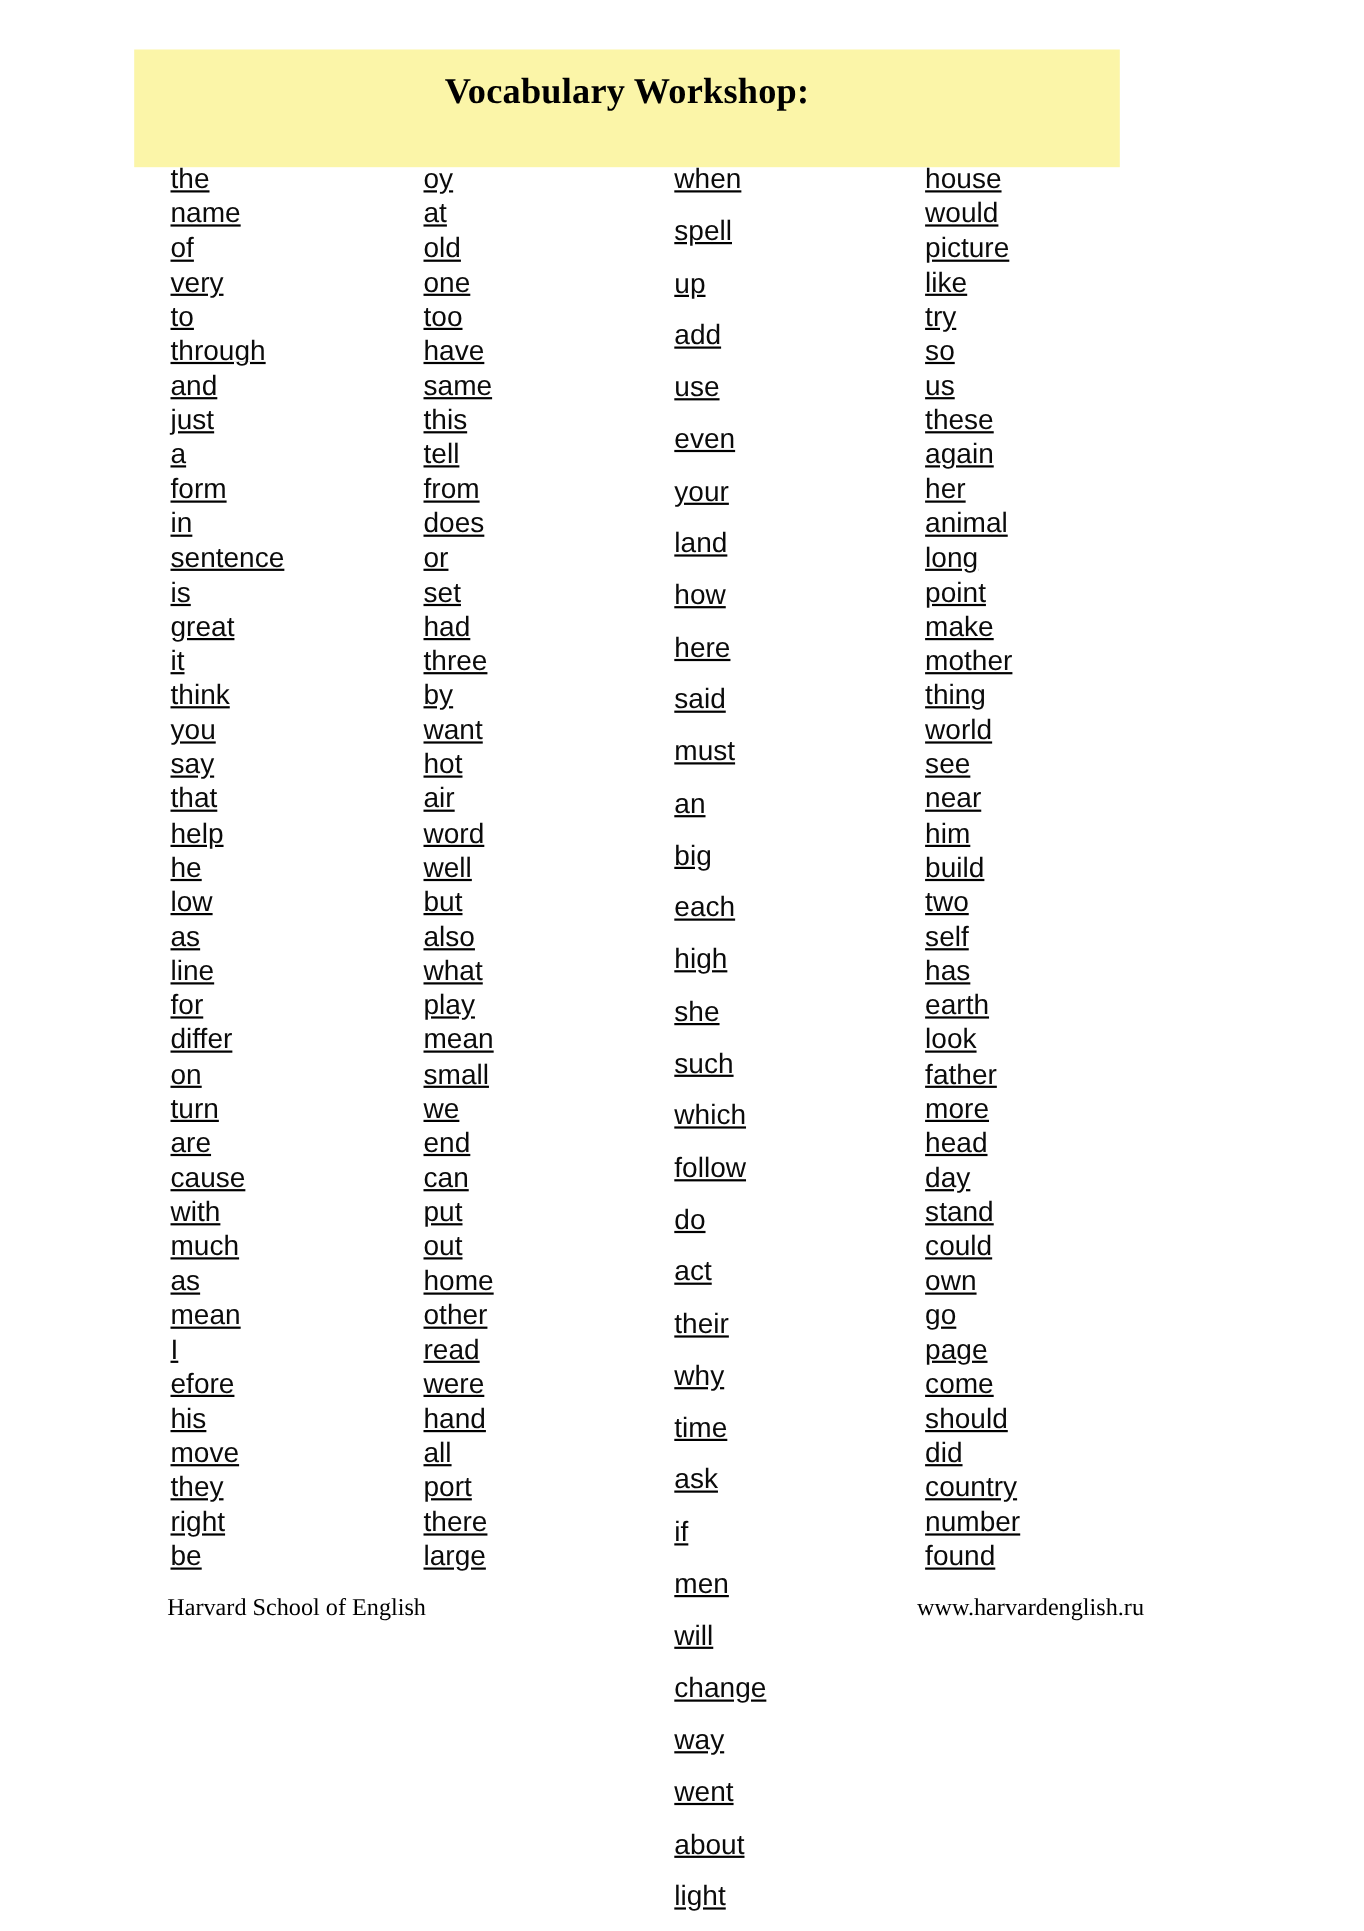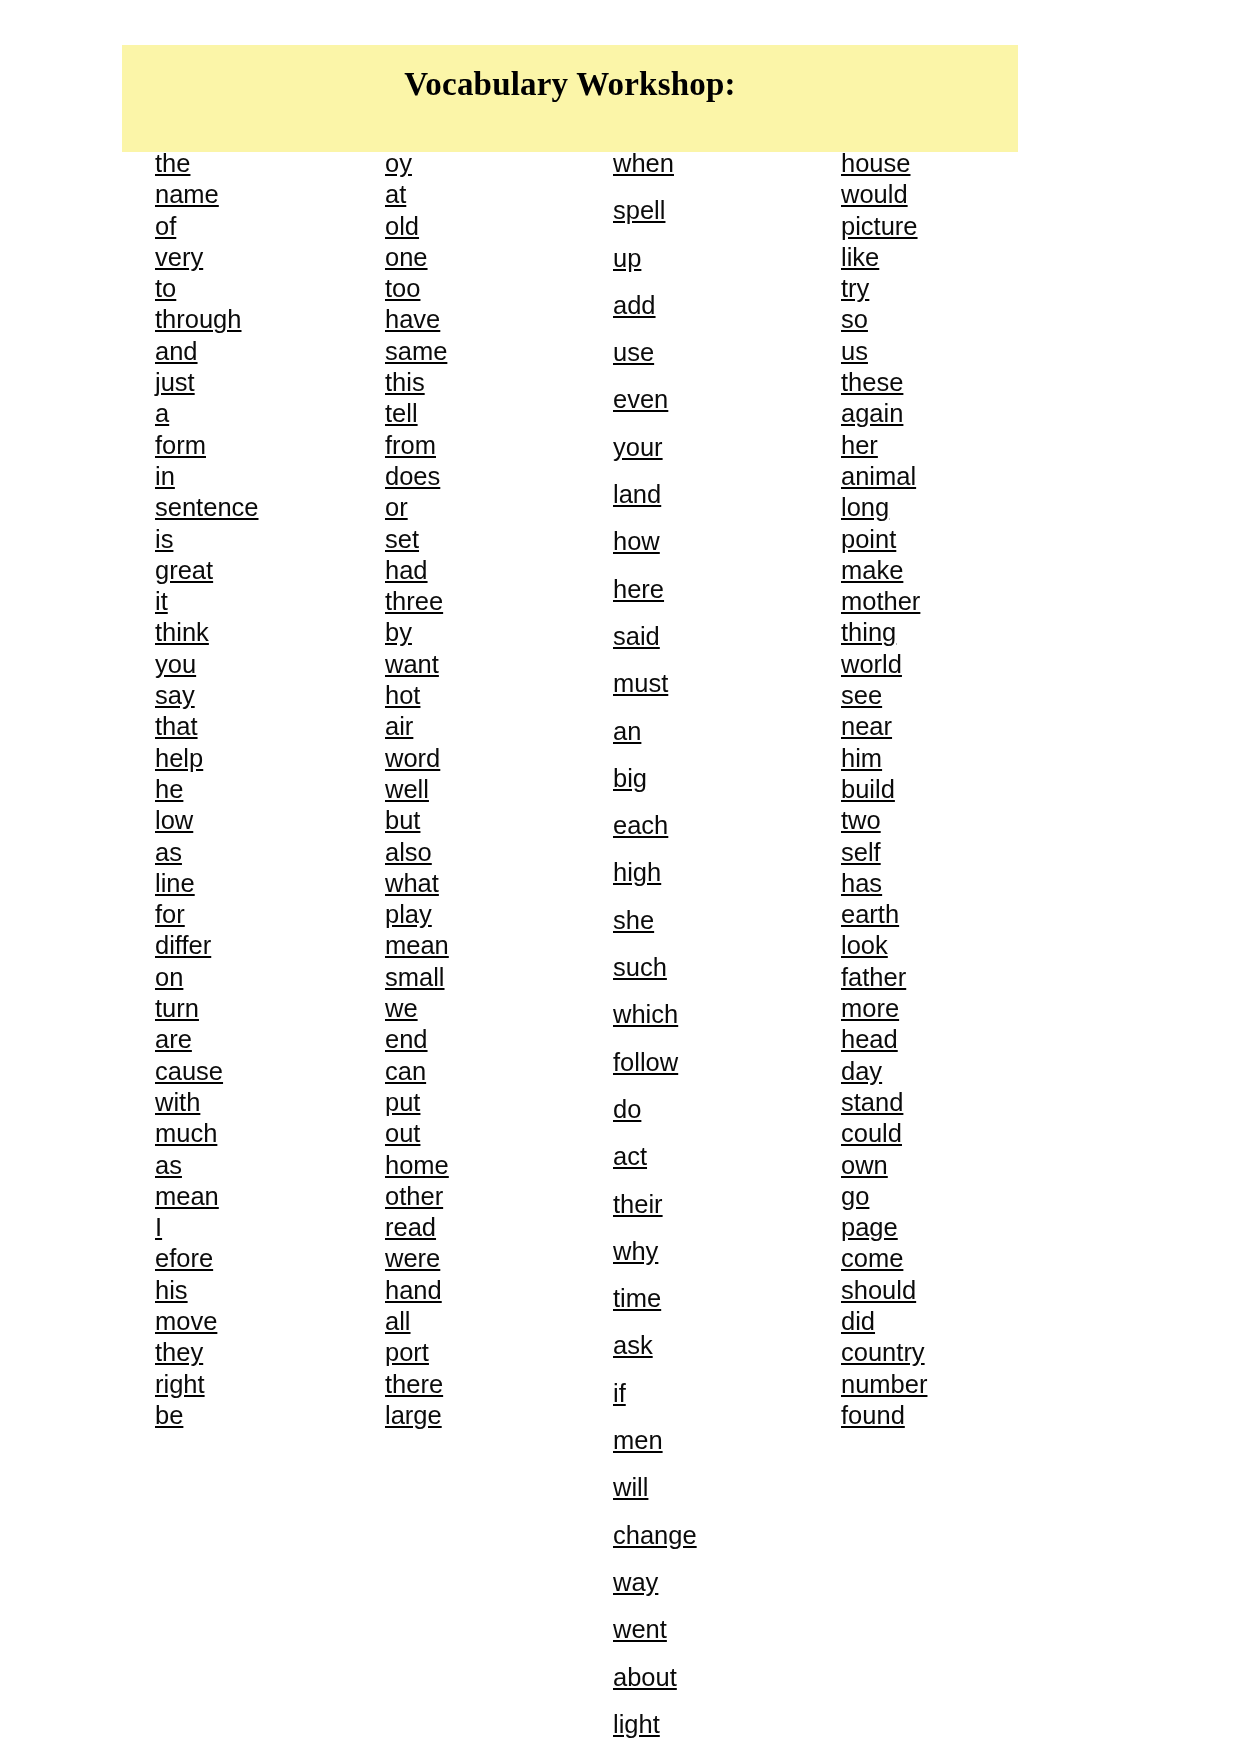--- a/index.html
+++ b/index.html
@@ -262,14 +262,18 @@
         <div class="word">page</div>
         <div class="word">come</div>
         <div class="word">should</div>
         <div class="word">did</div>
         <div class="word">country</div>
         <div class="word">number</div>
         <div class="word">found</div>
       </div>
   </div>
 
+  <div class="footer">
+    <span class="footer-left">Harvard School of English</span>
+    <span class="footer-right">www.harvardenglish.ru</span>
+  </div>
 
 </div>
 
 </body></html>

